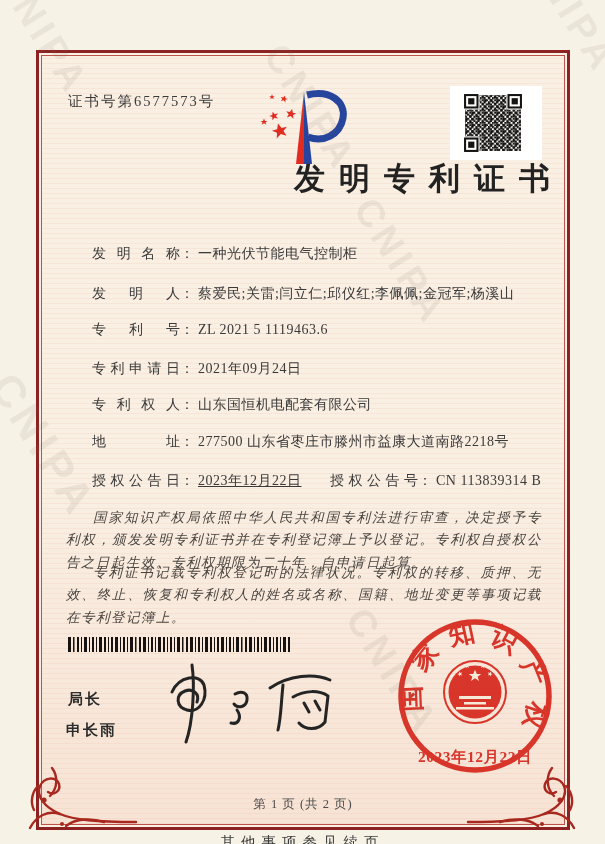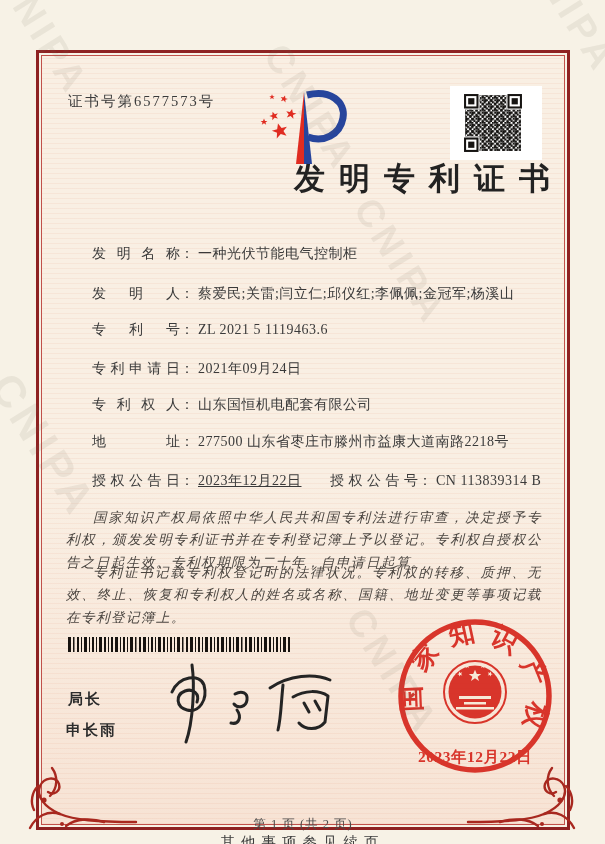--- a/index.html
+++ b/index.html
@@ -63,21 +63,21 @@
   }
   .p1{top:451px;font-family:Liberation Serif, serif;} .p2{top:506px;}
   
   .barcode{position:absolute;left:26px;top:581px;width:224px;height:15px;}
   .signer-title{position:absolute;left:26px;top:634px;font-size:15px;font-weight:bold;
     font-family:"Liberation Sans","DejaVu Sans",sans-serif;color:#2d2d2d;letter-spacing:2px;}
   .signer-name{position:absolute;left:24px;top:665px;font-size:15px;font-weight:bold;
     font-family:"Liberation Sans","DejaVu Sans",sans-serif;color:#2d2d2d;letter-spacing:2px;}
   .signature{position:absolute;left:100px;top:596px;width:218px;height:102px;}
   .seal{position:absolute;left:348px;top:557px;width:170px;height:172px;opacity:0.93;}
-  .footer-page{position:absolute;left:0;top:740px;width:100%;text-align:center;font-size:12.5px;color:#4a4a4a;letter-spacing:1px;margin-top:20px;}
+  .footer-page{position:absolute;left:0;top:740px;width:100%;text-align:center;font-size:12.5px;color:#4a4a4a;letter-spacing:1px;}
   
   .flourish{position:absolute;width:112px;height:66px;z-index:4;}
   .flourish-left{left:26px;top:766px;}
   .flourish-right{left:466px;top:766px;transform:scaleX(-1);}
   
   .continuation{
     position:absolute;left:0;top:833px;width:100%;text-align:center;
     font-size:14.5px;letter-spacing:6px;color:#3c3c3c;z-index:2;
   }
 </style>

